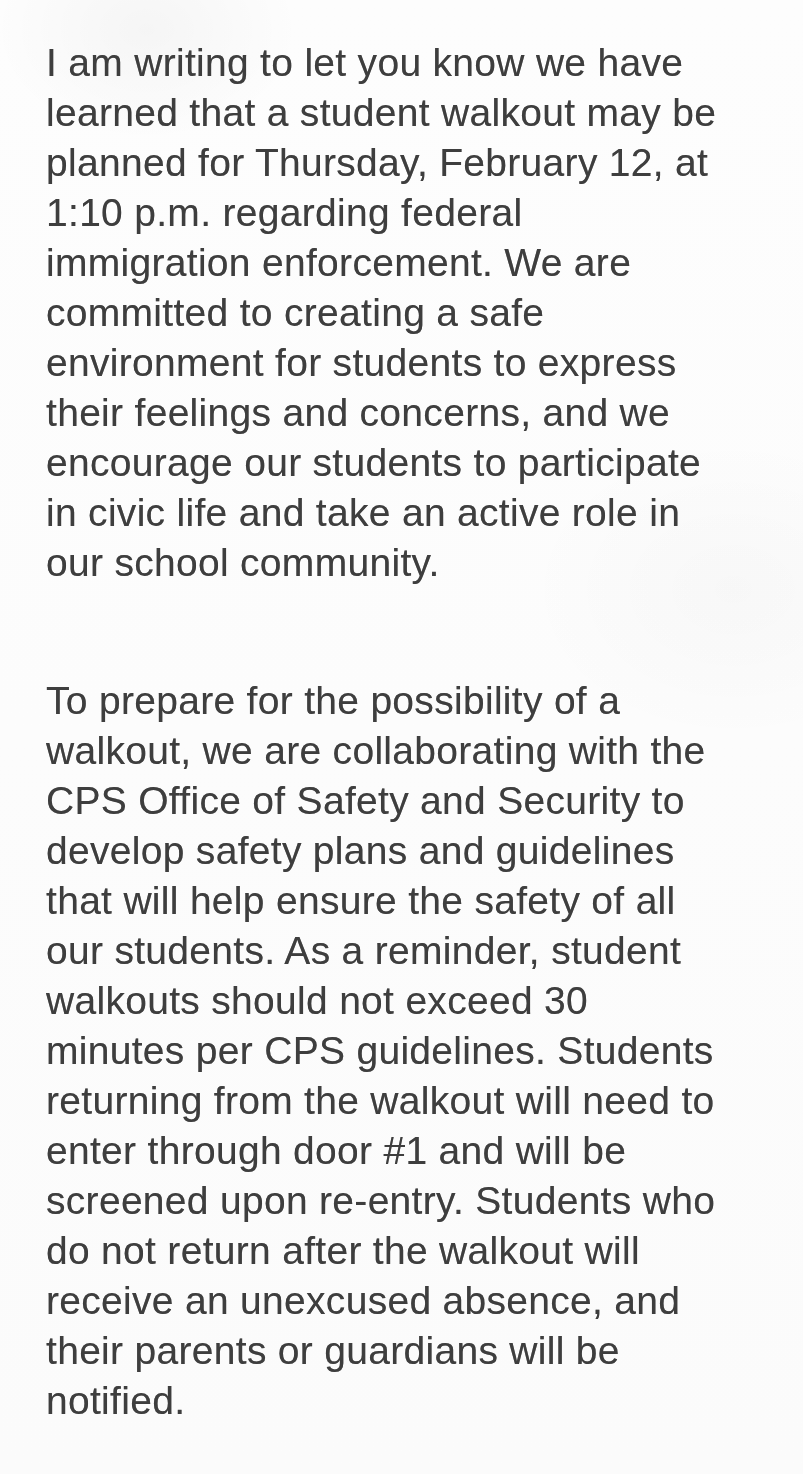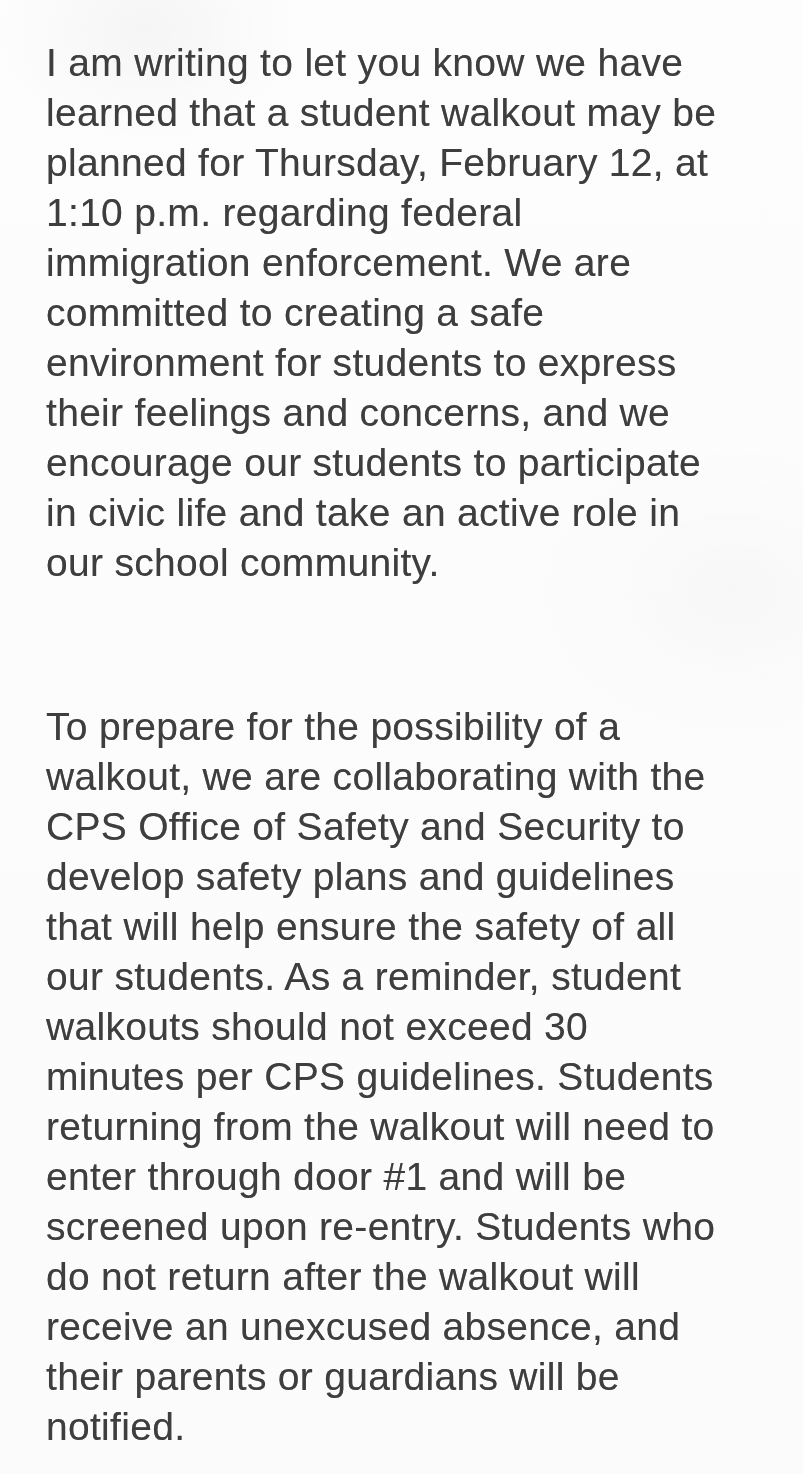--- a/index.html
+++ b/index.html
@@ -47,21 +47,21 @@
     font-size: 39px;
     line-height: 50px;
     letter-spacing: 0.3px;
     color: #3e3e3e;
     white-space: pre-line;
     
     filter: blur(0.55px);
     text-shadow: 0 0 0.5px rgba(62,62,62,0.55);
   }
   .para + .para {
-    margin-top: 114px;
+    margin-top: 88px;
   }
 </style>
 </head>
 <body>
 
 <div class="page">
   <div class="text-block">
     <p class="para">I am writing to let you know we have
 learned that a student walkout may be
 planned for Thursday, February 12, at

